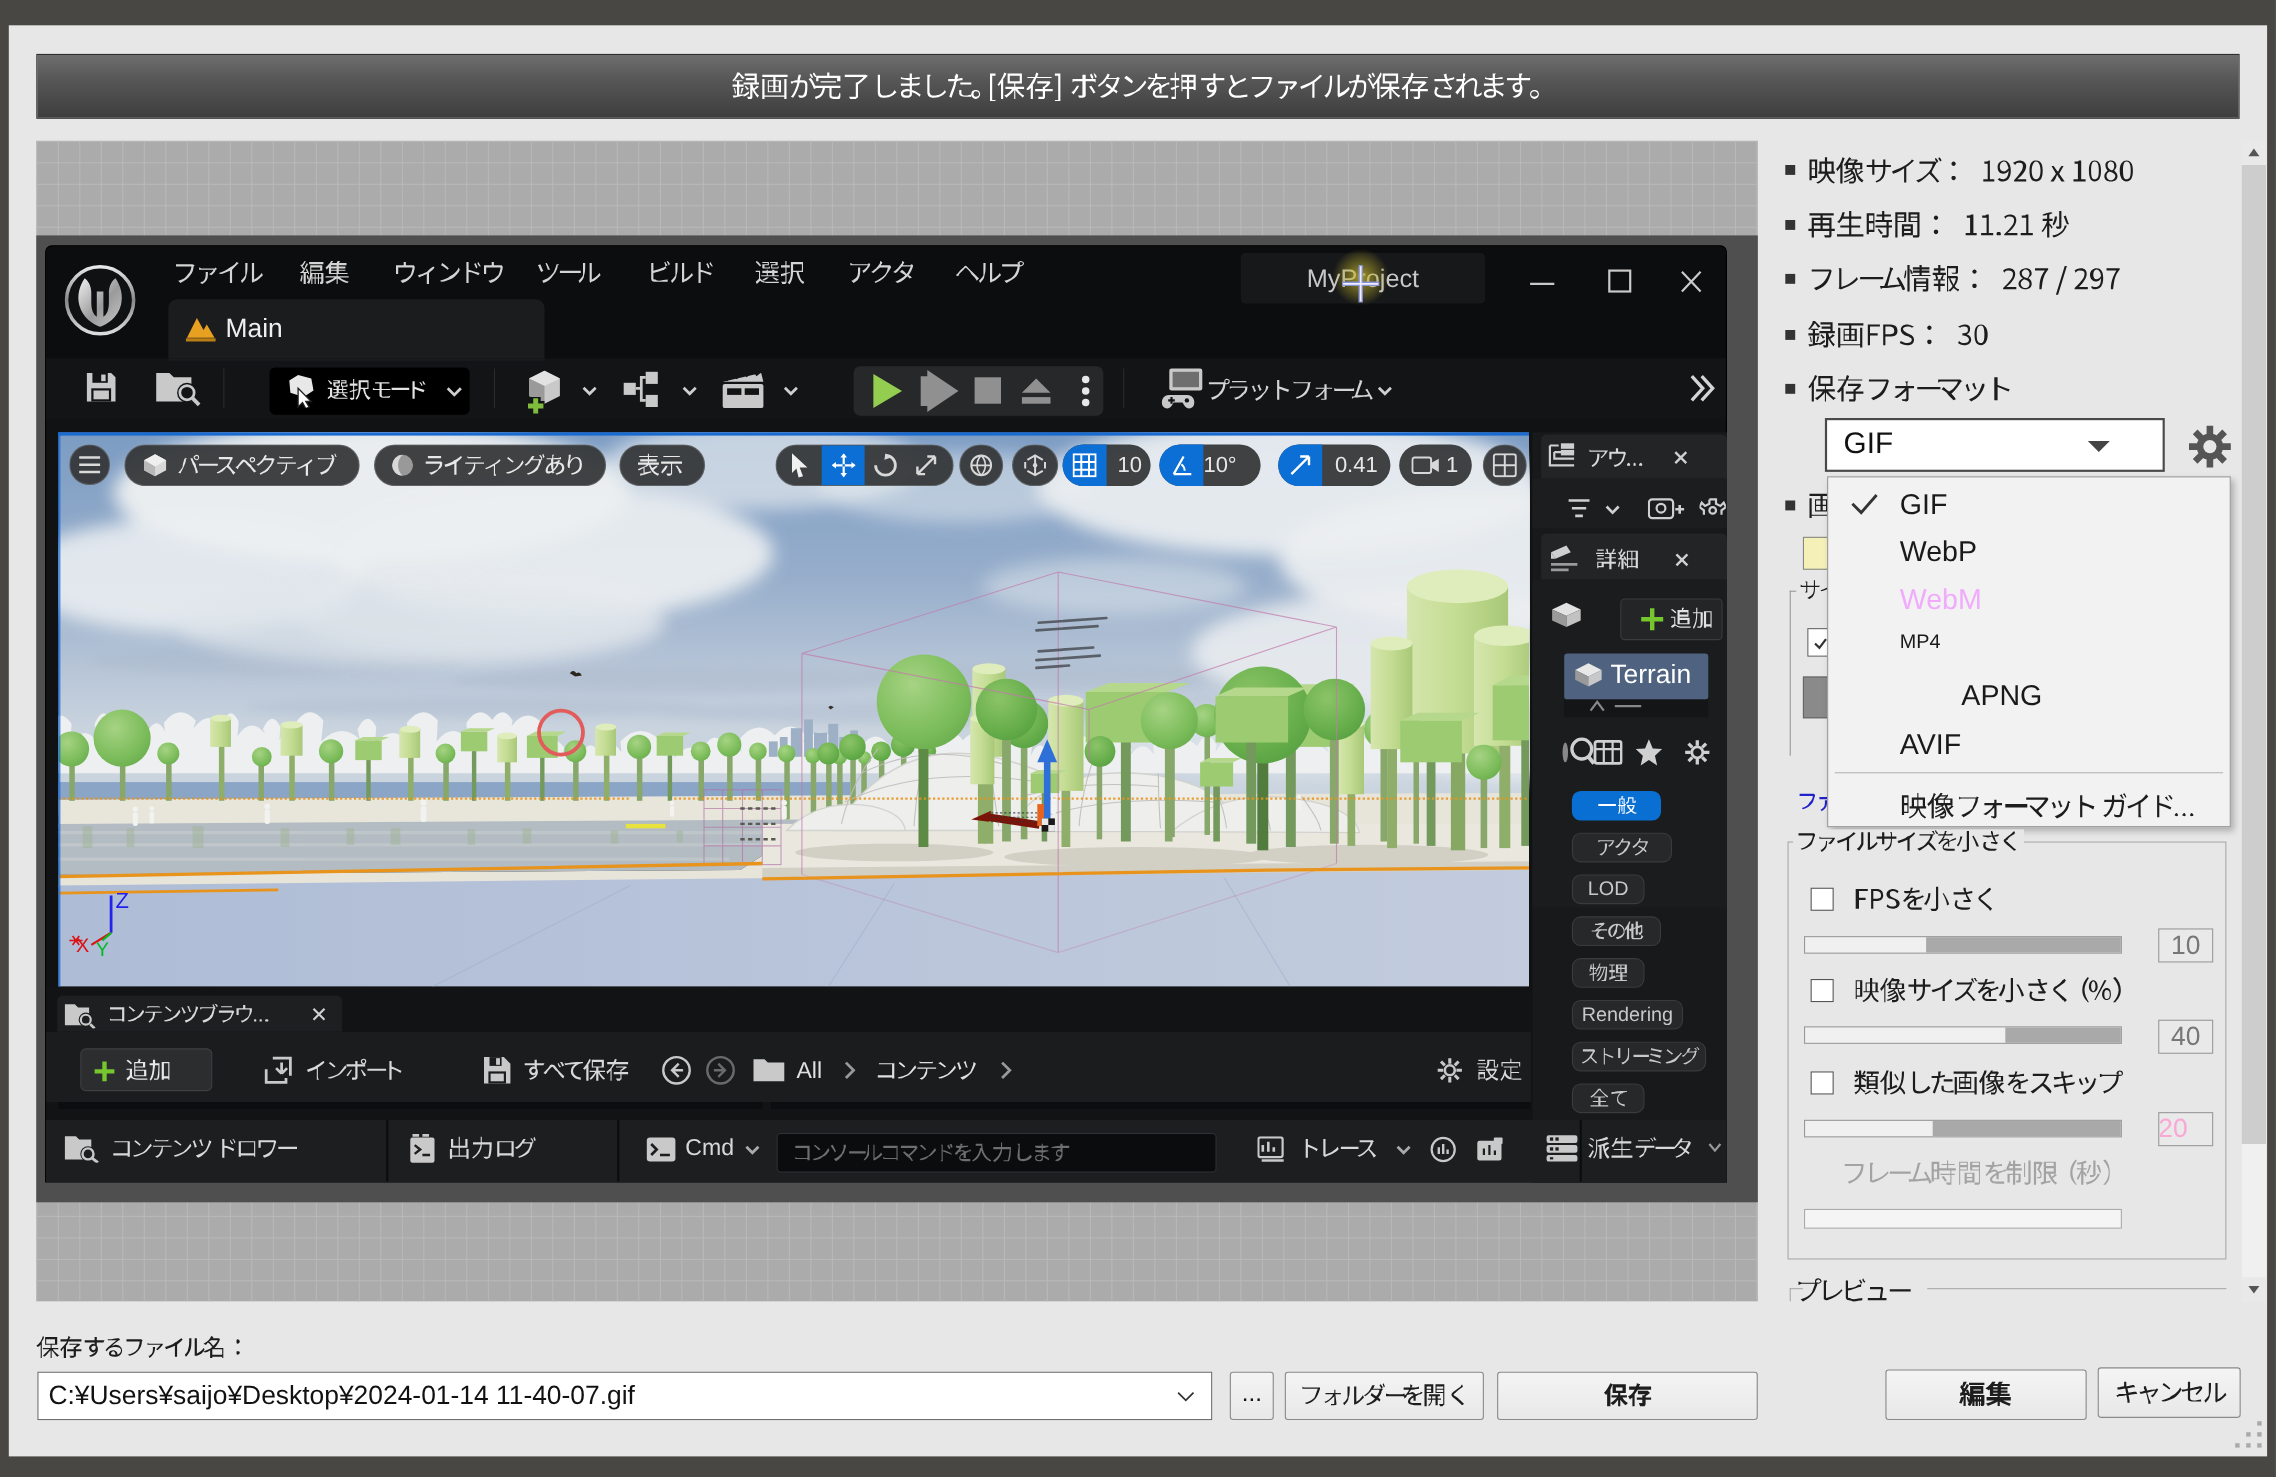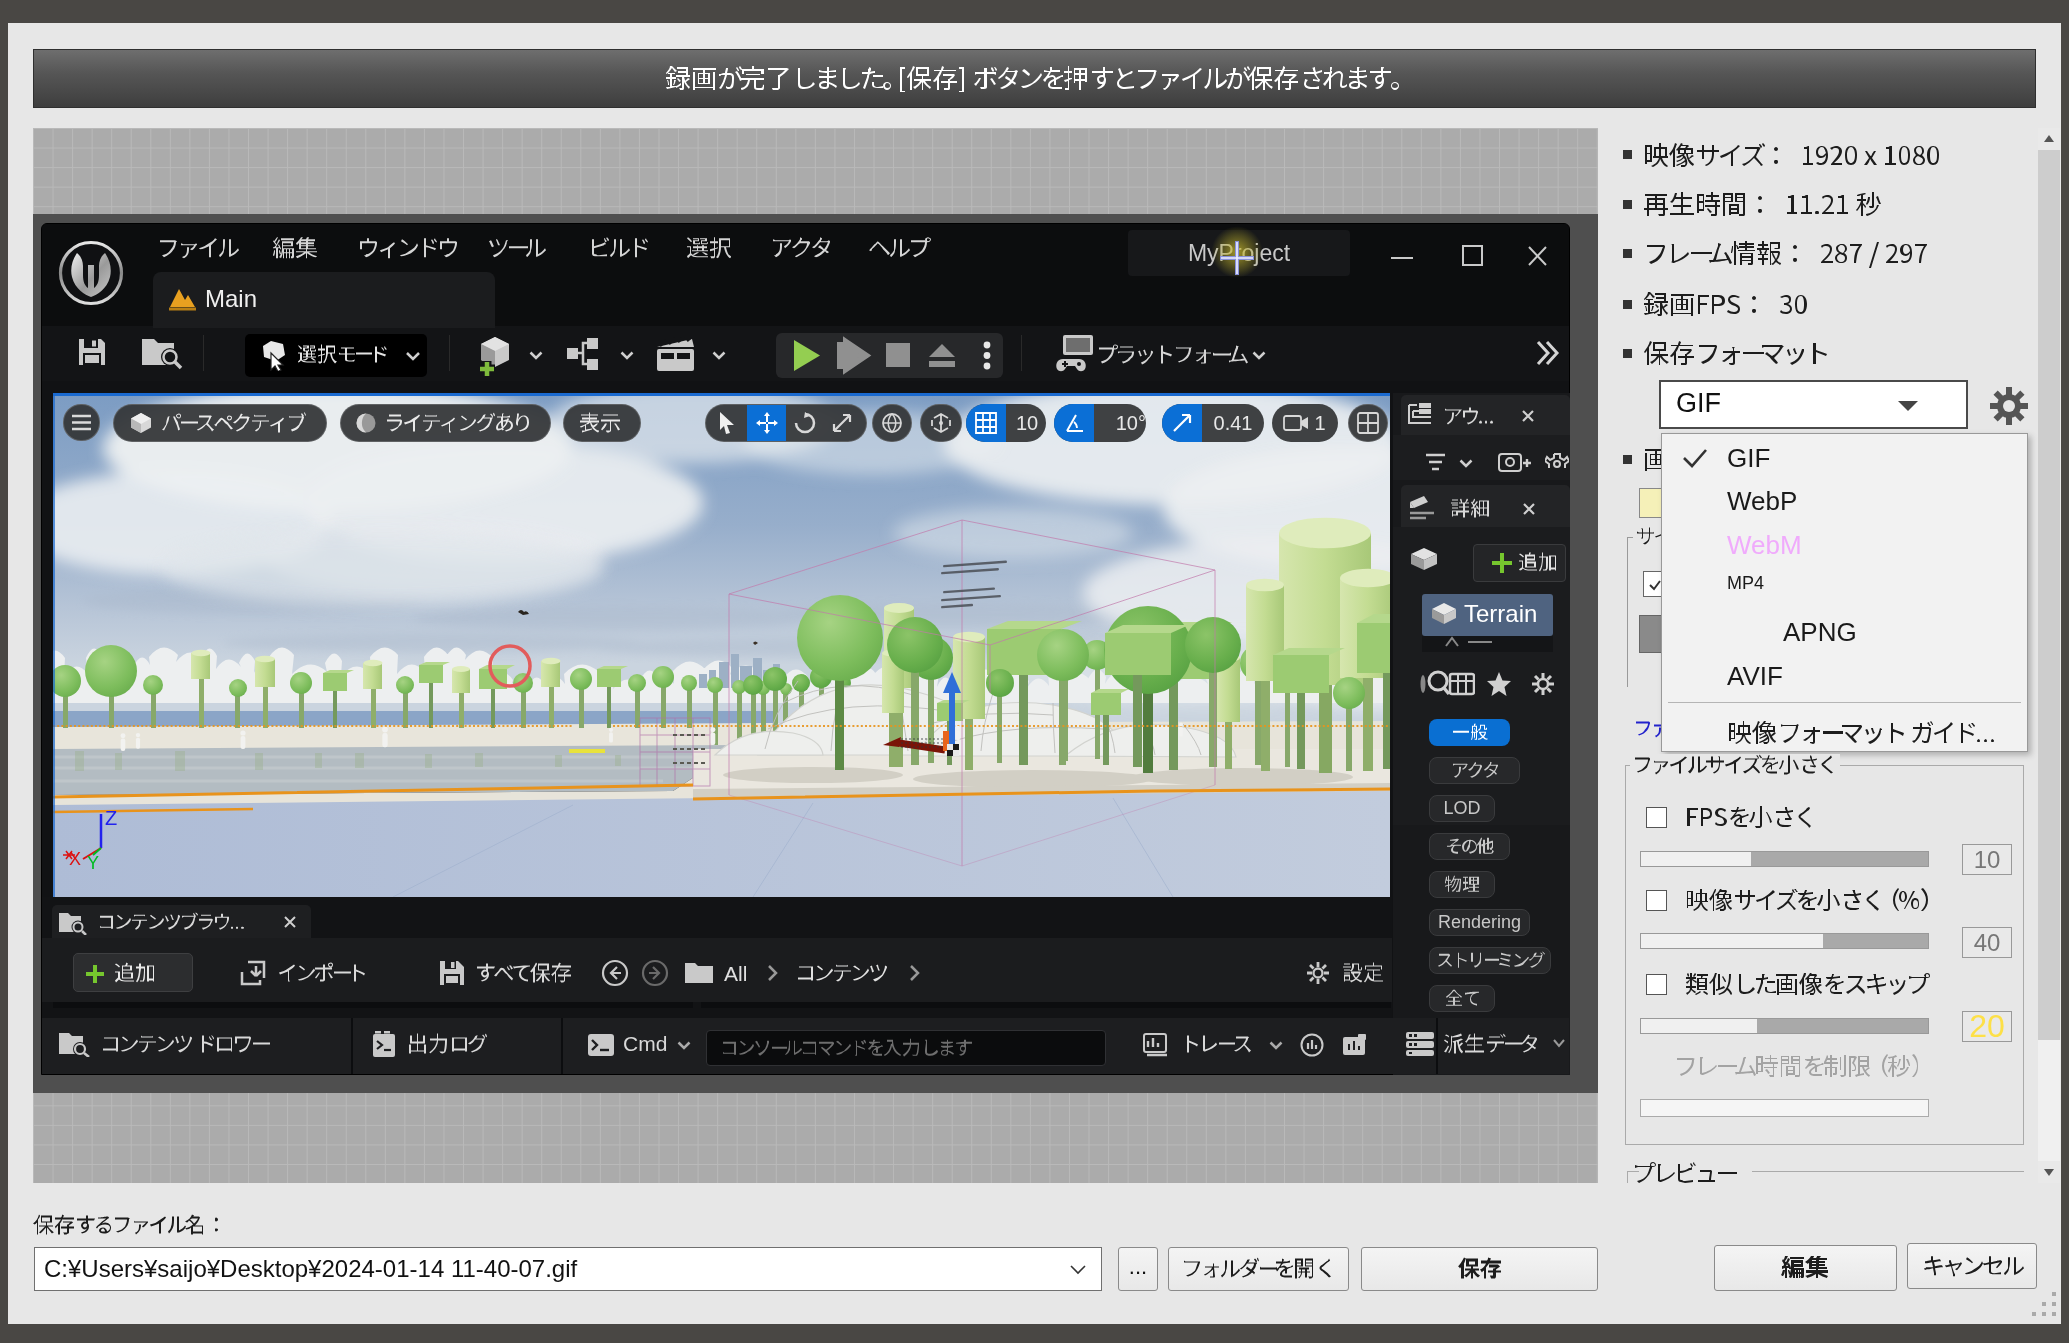--- a/index.html
+++ b/index.html
@@ -572,21 +572,21 @@
 <svg class="abs" style="left:975px;top:412px" width="22" height="22" viewBox="0 0 22 22">
     <path d="M1 1 H21 V21 H1 Z M1 8 H21 M1 15 H21 M8 1 V21 M15 1 V21" stroke="#fff" stroke-width="1.8" fill="none"></path>
   </svg>
 <div class="abs lt" style="left:1008px;top:404px;width:38px;text-align:center;font-size:20px;line-height:38px;color:#e8e8e8">10</div>
 <div class="abs" style="left:1054px;top:404px;width:92px;height:38px;background:rgba(52,54,56,.94);border-radius:19px"></div>
 <div class="abs" style="left:1054px;top:404px;width:40px;height:38px;background:#0b6fd6;border-radius:19px 0 0 19px"></div>
 <svg class="abs" style="left:1063px;top:412px" width="22" height="22" viewBox="0 0 22 22">
     <path d="M4 19 L13 3 M4 19 H20" stroke="#fff" stroke-width="2" fill="none"></path>
     <path d="M11 10 A 8 8 0 0 1 14 16" stroke="#fff" stroke-width="1.8" fill="none"></path>
   </svg>
-<div class="abs lt" style="left:1094px;top:404px;width:52px;text-align:right;font-size:20px;line-height:38px;color:#e8e8e8">10°</div>
+<div class="abs lt" style="left:1094px;top:404px;width:52px;text-align:left;font-size:20px;line-height:38px;color:#e8e8e8">10°</div>
 <div class="abs" style="left:1162px;top:404px;width:102px;height:38px;background:rgba(52,54,56,.94);border-radius:19px"></div>
 <div class="abs" style="left:1162px;top:404px;width:40px;height:38px;background:#0b6fd6;border-radius:19px 0 0 19px"></div>
 <svg class="abs" style="left:1171px;top:412px" width="22" height="22" viewBox="0 0 22 22">
     <path d="M3 19 L19 3 M19 3 H11 M19 3 V11" stroke="#fff" stroke-width="2.2" fill="none"></path>
   </svg>
 <div class="abs lt" style="left:1202px;top:404px;width:62px;text-align:center;font-size:20px;line-height:38px;color:#e8e8e8">0.41</div>
 <div class="abs" style="left:1272px;top:404px;width:66px;height:38px;background:rgba(52,54,56,.94);border-radius:19px"></div>
 <svg class="abs" style="left:1283px;top:413px" width="26" height="20" viewBox="0 0 26 20">
     <rect x="1" y="3" width="17" height="14" rx="2" stroke="#d8d8d8" stroke-width="1.8" fill="none"></rect>
     <path d="M18 8 L25 4 V16 L18 12 Z" fill="#d8d8d8"></path>
@@ -1003,21 +1003,21 @@
 <div class="abs lt" style="left:1962px;top:927px;width:50px;text-align:center;font-size:24px;line-height:31px;color:#777">40</div>
 <div class="abs" style="left:1646px;top:974px;width:21px;height:21px;background:#fff;border:1px solid #555"></div>
 <div style="position:absolute;left:1685px;top:972px;">
     <svg width="244" height="30" viewBox="0 -21.1 244 30" style="display:block;overflow:visible">
       <path d="M10 -20C9 -19 9 -18 8 -17L9 -16C10 -17 11 -18 11 -19ZM2 -19C2 -18 3 -17 3 -16L4 -17C4 -18 4 -19 3 -20ZM14 -10H20V-8H14ZM14 -6H20V-4H14ZM14 -14H20V-11H14ZM15 -2C14 -1 12 0 10 1C10 1 11 2 11 2C13 1 15 -0 16 -1ZM18 -1C19 -0 21 1 22 2L23 1C23 0 21 -1 19 -2ZM5 -9V-7H1V-5H5C5 -3 4 -1 1 0C1 0 2 1 2 2C4 0 6 -1 6 -3C8 -2 9 -0 10 0L11 -1C10 -2 8 -3 7 -4C7 -5 7 -5 7 -5H11V-7H7V-9ZM5 -20V-16H1V-14H5C4 -13 2 -11 1 -11C1 -10 2 -10 2 -9C3 -10 4 -11 5 -13V-9H7V-13C8 -12 10 -11 11 -10L12 -11C11 -12 8 -14 7 -14V-14H11V-16H7V-20ZM12 -15V-3H22V-15H17L18 -17H23V-19H12V-17H16C16 -17 16 -16 16 -15Z M37 -16C38 -15 39 -12 40 -11L41 -11C41 -13 39 -15 38 -17ZM33 -19 33 -4 31 -4 31 -2C34 -3 37 -4 40 -5L39 -7L35 -5L35 -19ZM44 -19C44 -8 42 -2 33 1C34 1 34 2 34 2C38 1 41 -1 42 -3C44 -2 45 1 46 2L47 1C47 -1 45 -3 43 -5C45 -8 46 -13 46 -19ZM30 -20C29 -16 27 -13 24 -10C25 -10 25 -9 25 -9C26 -10 27 -11 28 -12V2H30V-14C31 -16 31 -18 32 -20Z M56 -19 54 -19C54 -18 54 -17 54 -16C54 -14 54 -8 54 -4C54 -0 56 1 60 1C65 1 68 -2 70 -4L68 -6C66 -3 64 -1 60 -1C57 -1 56 -2 56 -4C56 -8 56 -14 56 -16C56 -17 56 -18 56 -19Z M82 -12V-10C83 -10 85 -10 86 -10C88 -10 89 -10 90 -10L90 -12C89 -12 88 -12 86 -12C85 -12 83 -12 82 -12ZM82 -6 80 -6C80 -5 80 -4 80 -3C80 -1 82 0 86 0C88 0 89 0 91 0L91 -2C89 -2 88 -1 86 -1C83 -1 82 -2 82 -4C82 -4 82 -5 82 -6ZM74 -15C73 -15 72 -15 71 -15L71 -13C72 -13 73 -13 74 -13C75 -13 76 -13 76 -13C76 -12 76 -11 76 -11C75 -7 73 -2 72 0L74 1C75 -2 77 -7 78 -10C78 -11 78 -12 78 -13C80 -14 82 -14 83 -14V-16C82 -16 80 -15 79 -15L79 -17C79 -17 79 -18 80 -19L77 -19C77 -19 77 -18 77 -17C77 -17 77 -16 77 -15C76 -15 75 -15 74 -15Z M110 -14V-1H94V-14H92V2H94V0H110V2H112V-14ZM96 -14V-3H107V-14H103V-17H112V-19H91V-17H101V-14ZM97 -8H101V-5H97ZM102 -8H106V-5H102ZM97 -13H101V-10H97ZM102 -13H106V-10H102Z M125 -17H130C129 -17 129 -16 129 -15H124C124 -16 125 -17 125 -17ZM135 -9C134 -9 133 -7 132 -7C132 -8 131 -9 131 -10H136V-15H130C131 -16 132 -17 132 -18L131 -19L131 -19H126L127 -20L125 -20C124 -18 122 -16 120 -14C120 -14 121 -13 121 -13L122 -14V-10H126C125 -9 122 -8 120 -7C121 -7 121 -7 121 -6C123 -7 124 -7 126 -8C126 -8 127 -8 127 -7C125 -6 123 -5 121 -4C121 -4 121 -3 122 -3C124 -4 126 -5 128 -6C128 -6 128 -5 128 -5C127 -3 123 -1 120 -0C121 0 121 1 121 1C124 0 127 -1 129 -3C129 -2 129 -0 128 0C128 0 127 0 127 0C126 0 125 0 125 0C125 1 125 1 125 2C126 2 127 2 127 2C128 2 129 2 129 1C131 -0 131 -6 127 -9C128 -9 128 -10 129 -10H129C130 -5 133 -1 136 1C136 0 137 -0 137 -1C135 -2 134 -3 133 -5C134 -6 135 -7 137 -8ZM124 -14H128V-11H124ZM130 -14H134V-11H130ZM119 -20C118 -16 116 -13 114 -10C115 -10 115 -9 115 -8C116 -9 117 -10 117 -12V2H119V-15C120 -16 121 -18 121 -20Z M159 -11 158 -12C157 -12 157 -12 156 -11C155 -11 153 -10 152 -10C151 -11 150 -12 149 -12C148 -12 146 -11 145 -11C146 -12 147 -13 147 -14C150 -15 153 -15 155 -15L155 -17C153 -17 151 -16 148 -16C148 -17 149 -18 149 -19L147 -19C147 -18 147 -17 146 -16L145 -16C144 -16 142 -16 141 -16V-15C142 -14 143 -14 145 -14H146C145 -13 143 -10 140 -7L142 -6C142 -7 143 -8 144 -8C145 -9 146 -10 148 -10C149 -10 150 -10 150 -9C147 -7 145 -5 145 -3C145 0 147 1 151 1C153 1 155 1 157 1L157 -1C155 -1 153 -1 151 -1C148 -1 146 -1 146 -3C146 -4 148 -6 150 -7C150 -6 150 -4 150 -3H152L152 -8C154 -9 155 -9 157 -10C157 -10 158 -10 159 -11Z M178 -16 177 -17C176 -17 176 -17 175 -17C174 -17 167 -17 166 -17C165 -17 163 -17 163 -17V-15C163 -15 165 -15 166 -15C166 -15 174 -15 175 -15C174 -13 173 -10 171 -8C168 -5 165 -3 161 -1L163 1C166 -1 169 -4 172 -6C174 -4 177 -1 179 1L180 -1C179 -3 176 -6 173 -8C175 -10 176 -13 177 -15C177 -15 178 -16 178 -16Z M182 -7 183 -4C183 -5 184 -5 185 -5C186 -5 188 -6 191 -6L192 -1C192 -0 192 0 192 1L195 1C194 0 194 -1 194 -2L193 -6L199 -7C200 -7 201 -8 201 -8L201 -10C200 -9 199 -9 199 -9L193 -8L192 -13L197 -14C198 -14 199 -14 199 -14L199 -16C198 -16 198 -16 197 -16C196 -15 194 -15 191 -15L191 -17C191 -18 191 -19 191 -19L188 -19C189 -18 189 -18 189 -17L189 -14C187 -14 185 -14 184 -14C183 -14 183 -14 182 -14L183 -11C183 -12 184 -12 185 -12L190 -13L191 -8C188 -7 185 -7 184 -7C184 -7 183 -7 182 -7Z M212 -14 210 -13C211 -12 212 -9 212 -8L214 -9C214 -10 212 -13 212 -14ZM221 -12 219 -13C218 -10 217 -7 215 -5C213 -2 210 -1 208 0L209 2C212 1 215 -1 217 -4C219 -6 220 -9 220 -11C220 -12 221 -12 221 -12ZM206 -13 205 -12C205 -11 206 -8 207 -7L209 -7C208 -8 207 -12 206 -13Z M241 -17C241 -18 241 -19 242 -19C243 -19 244 -18 244 -17C244 -16 243 -16 242 -16C241 -16 241 -16 241 -17ZM239 -17C239 -17 240 -17 240 -16L239 -16C238 -16 228 -16 227 -16C226 -16 225 -17 224 -17V-14C225 -14 226 -15 227 -15C228 -15 238 -15 239 -15C239 -12 238 -9 236 -7C234 -4 231 -2 227 -1L228 1C233 -1 235 -3 238 -6C240 -8 241 -12 241 -14L241 -15C242 -15 242 -15 242 -15C244 -15 245 -16 245 -17C245 -19 244 -20 242 -20C241 -20 239 -19 239 -17Z" fill="#1d1d1d"></path>
     </svg>
   </div>
 <div class="abs" style="left:1640px;top:1018px;width:289px;height:16px;background:#f0f0f0;border:1px solid #999"></div>
 <div class="abs" style="left:1757px;top:1019px;width:171px;height:14px;background:#a9a9a9"></div>
 <div class="abs" style="left:1962px;top:1011px;width:50px;height:31px;background:#e9e9e9;border:1px solid #999"></div>
-<div class="abs lt" style="left:1962px;top:1011px;width:50px;text-align:center;font-size:32px;line-height:31px;color:#fde047">20</div>
+<div class="abs lt" style="left:1962px;top:1011px;width:50px;text-align:left;font-size:24px;line-height:31px;color:#f9a8d4">20</div>
 <div style="position:absolute;left:1674px;top:1054px;">
     <svg width="255" height="30" viewBox="0 -21.1 255 30" style="display:block;overflow:visible">
       <path d="M21 -16 19 -17C19 -17 18 -17 18 -17C17 -17 7 -17 6 -17C5 -17 4 -17 3 -17V-15C4 -15 5 -15 6 -15C7 -15 17 -15 18 -15C18 -13 17 -9 15 -7C13 -4 10 -2 6 -1L7 1C12 -1 15 -3 17 -6C19 -8 20 -12 20 -15C20 -15 20 -16 21 -16Z M26 -1 28 0C28 0 28 0 29 0C35 -2 40 -5 43 -9L42 -10C39 -6 33 -3 28 -2C28 -3 28 -13 28 -16C28 -16 29 -17 29 -18H26C26 -17 26 -16 26 -16C26 -13 26 -3 26 -2C26 -1 26 -1 26 -1Z M44 -10V-8C45 -8 46 -8 48 -8C49 -8 59 -8 61 -8C62 -8 63 -8 63 -8V-10C63 -10 62 -10 61 -10C59 -10 49 -10 48 -10C46 -10 45 -10 44 -10Z M64 -3C63 -3 62 -3 61 -3L62 -0C62 -1 63 -1 64 -1C67 -1 75 -2 79 -2C79 -1 80 -0 80 1L82 -0C81 -3 78 -7 77 -10L75 -9C76 -8 77 -6 78 -4C75 -4 70 -3 67 -3C68 -6 71 -13 71 -16C72 -17 72 -17 72 -18L70 -18C70 -18 69 -17 69 -16C69 -14 66 -6 65 -3Z M91 -5C92 -4 94 -2 94 -1L96 -2C95 -3 94 -5 93 -6ZM96 -20V-17H91V-16H96V-13H89V-11H99V-8H90V-7H99V-0C99 0 99 0 98 0C98 0 96 0 95 0C95 1 96 1 96 2C98 2 99 2 100 2C100 1 100 1 100 -0V-7H103V-8H100V-11H104V-13H97V-16H103V-17H97V-20ZM87 -10V-4H84V-10ZM87 -12H84V-17H87ZM82 -19V-1H84V-3H89V-19Z M119 -4V-2H114V-4ZM119 -5H114V-8H119ZM112 -9V1H114V-0H121V-9ZM114 -14V-12H108V-14ZM114 -16H108V-18H114ZM125 -14V-12H119V-14ZM125 -16H119V-18H125ZM125 -19H117V-11H125V-0C125 -0 124 0 124 0C124 0 122 0 121 0C121 1 121 1 121 2C123 2 125 2 125 2C126 1 126 1 126 -0V-19ZM107 -19V2H108V-11H115V-19Z M150 -11 149 -12C148 -12 148 -12 147 -11C146 -11 144 -10 142 -10C142 -11 141 -12 139 -12C138 -12 137 -11 136 -11C137 -12 138 -13 138 -14C141 -15 144 -15 146 -15L146 -17C144 -17 141 -16 139 -16C139 -17 139 -18 139 -19L137 -19C137 -18 137 -17 137 -16L135 -16C134 -16 133 -16 131 -16V-15C133 -14 134 -14 135 -14H136C135 -13 134 -10 131 -7L132 -6C133 -7 134 -8 134 -8C136 -9 137 -10 139 -10C140 -10 141 -10 141 -9C138 -7 135 -5 135 -3C135 0 138 1 141 1C143 1 146 1 148 1L148 -1C146 -1 143 -1 141 -1C139 -1 137 -1 137 -3C137 -4 139 -6 141 -7C141 -6 141 -4 141 -3H143L143 -8C144 -9 146 -9 147 -10C148 -10 149 -10 150 -11Z M166 -18V-5H167V-18ZM170 -20V-1C170 -0 170 -0 169 -0C169 -0 167 -0 166 -0C166 0 167 1 167 2C168 2 170 2 171 1C171 1 172 1 172 -1V-20ZM153 -20C152 -17 151 -15 150 -13C151 -13 152 -13 152 -13C152 -13 153 -14 153 -15H156V-13H150V-11H156V-8H151V-0H153V-7H156V2H158V-7H161V-2C161 -2 161 -2 161 -2C161 -2 160 -2 159 -2C159 -1 159 -0 159 0C161 0 162 0 162 -0C163 -1 163 -1 163 -2V-8H158V-11H164V-13H158V-15H163V-17H158V-20H156V-17H154C154 -18 154 -18 154 -19Z M186 -13H193V-10H186ZM186 -15V-18H193V-15ZM194 -8C194 -7 192 -6 191 -5C191 -6 190 -7 190 -8H195V-19H184V-1L181 -0L182 2C184 1 187 0 190 -0L190 -2L186 -1V-8H188C189 -4 192 0 195 2C195 1 196 1 196 0C195 -0 193 -2 192 -4C193 -5 195 -6 196 -7ZM175 -19V2H177V-17H180C180 -16 179 -14 178 -12C180 -10 181 -8 181 -7C181 -6 181 -6 180 -5C180 -5 180 -5 179 -5C179 -5 178 -5 178 -5C178 -5 178 -4 178 -4C179 -4 180 -4 180 -4C181 -4 181 -4 181 -4C182 -5 182 -6 182 -7C182 -8 182 -10 180 -12C181 -14 182 -16 183 -18L181 -19L181 -19Z M208 -9C208 -4 210 -1 213 2L214 2C212 -1 210 -5 210 -9C210 -13 212 -17 214 -20L213 -21C210 -18 208 -14 208 -9Z M229 -20V-7C229 -7 229 -7 228 -7C228 -7 227 -7 226 -7C226 -7 226 -6 226 -5C228 -5 229 -5 230 -6C230 -6 231 -7 231 -7V-20ZM225 -16C225 -13 224 -11 223 -9C223 -9 224 -8 224 -8C225 -10 226 -13 227 -16ZM232 -16C233 -14 234 -11 235 -9L236 -9C236 -11 235 -14 234 -16ZM233 -8C232 -4 228 -1 222 0C223 1 223 1 223 2C230 0 233 -3 235 -8ZM222 -20C220 -19 217 -18 214 -18C214 -17 215 -17 215 -16C216 -17 217 -17 218 -17V-13H214V-12H218C217 -9 215 -6 214 -4C214 -4 215 -3 215 -2C216 -4 217 -6 218 -9V2H220V-8C221 -7 222 -6 222 -5L223 -7C223 -7 221 -10 220 -10V-12H223V-13H220V-17C221 -18 222 -18 223 -18Z M244 -9C244 -14 243 -18 240 -21L238 -20C241 -17 243 -13 243 -9C243 -5 241 -1 238 2L240 2C243 -1 244 -4 244 -9Z" fill="#a3a3a3"></path>
     </svg>
   </div>
 <div class="abs" style="left:1640px;top:1099px;width:289px;height:18px;background:#f5f5f5;border:1px solid #aaa"></div>
 <div class="abs" style="left:1627px;top:1171px;width:12px;height:12px;border:1px solid #aaa;border-right:none;border-bottom:none"></div>
 <div style="position:absolute;left:1632px;top:1161px;">
     <svg width="103" height="30" viewBox="0 -21.1 103 30" style="display:block;overflow:visible">
       <path d="M19 -17C19 -18 20 -19 21 -19C22 -19 23 -18 23 -17C23 -16 22 -16 21 -16C20 -16 19 -16 19 -17ZM18 -17C18 -17 18 -17 18 -16L18 -16C16 -16 7 -16 6 -16C5 -16 4 -17 3 -17V-14C4 -14 5 -15 6 -15C7 -15 16 -15 18 -15C17 -12 16 -9 15 -7C13 -4 10 -2 5 -1L7 1C11 -1 14 -3 16 -6C18 -8 19 -12 20 -14L20 -15C20 -15 21 -15 21 -15C22 -15 24 -16 24 -17C24 -19 22 -20 21 -20C19 -20 18 -19 18 -17Z M26 -1 28 0C28 0 28 0 29 0C35 -2 40 -5 43 -9L42 -10C39 -6 33 -3 28 -2C28 -3 28 -13 28 -16C28 -16 29 -17 29 -18H26C26 -17 26 -16 26 -16C26 -13 26 -3 26 -2C26 -1 26 -1 26 -1Z M59 -19 58 -18C59 -17 59 -16 60 -15L61 -16C61 -16 60 -18 59 -19ZM62 -20 61 -19C61 -18 62 -17 63 -16L64 -17C63 -17 62 -19 62 -20ZM48 -18H46C46 -17 46 -17 46 -16C46 -15 46 -5 46 -3C46 -1 47 -0 49 0C50 0 52 1 53 1C56 1 59 0 61 0V-2C59 -2 56 -1 53 -1C52 -1 51 -1 50 -2C49 -2 48 -2 48 -3V-9C51 -9 55 -11 58 -12C59 -12 60 -12 60 -13L60 -15C59 -14 58 -14 57 -14C55 -12 51 -11 48 -11V-16C48 -17 48 -17 48 -18Z M66 -2V-0C67 -0 67 -0 68 -0C69 -0 80 -0 81 -0C82 -0 83 -0 83 -0V-2C83 -2 82 -2 81 -2H79C79 -4 80 -9 80 -11C80 -11 80 -11 80 -11L79 -12C79 -12 78 -12 78 -12C76 -12 71 -12 70 -12C70 -12 69 -12 68 -12V-10C69 -10 70 -10 70 -10C71 -10 77 -10 78 -10C78 -9 77 -4 77 -2H68C67 -2 67 -2 66 -2Z M86 -10V-8C87 -8 88 -8 89 -8C91 -8 101 -8 102 -8C104 -8 105 -8 105 -8V-10C105 -10 104 -10 102 -10C101 -10 91 -10 89 -10C88 -10 87 -10 86 -10Z" fill="#1d1d1d"></path>

